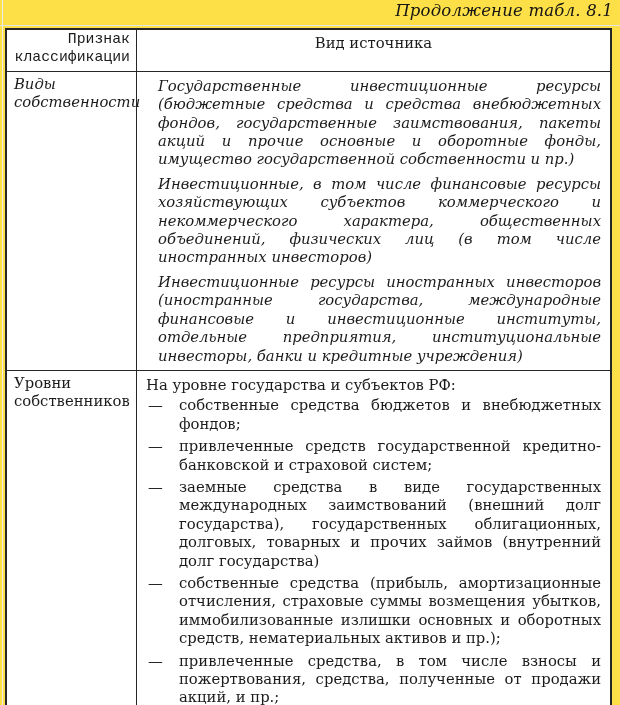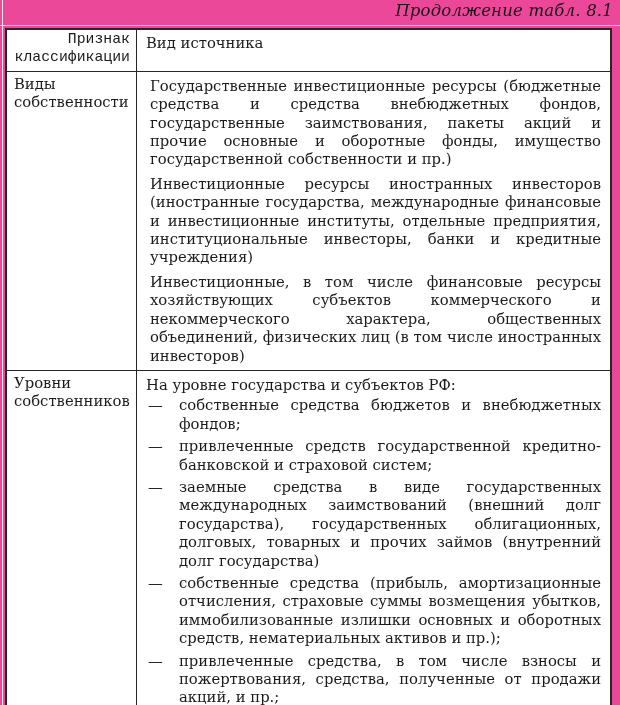--- a/index.html
+++ b/index.html
@@ -4,21 +4,21 @@
 <style>
   * { margin: 0; padding: 0; box-sizing: border-box; }
   body {
     width: 620px; height: 705px;
     background: #ffffff;
     font-family: "DejaVu Serif", "Liberation Serif", serif;
     color: #1b1b1b;
     overflow: hidden;
     position: relative;
   }
-  .page { width: 620px; height: 705px; position: relative; background: #ec4899; }
+  .page { width: 620px; height: 705px; position: relative; background: #fde047; }
 
   .caption {
     position: absolute; top: 1px; right: 7px;
     font-style: italic; font-size: 16.5px; letter-spacing: 0.2px;
     color: #141414;
   }
   .scan-line-h {
     position: absolute; top: 25px; left: 0; width: 620px; height: 1px;
     background: #e4e4e4;
   }
@@ -42,28 +42,28 @@
     font-size: 14.8px; line-height: 18.4px;
   }
   .cell-src {
     flex: 1 1 auto;
     padding: 2px 9px 5px 9px;
     font-size: 14.8px; line-height: 18.4px;
   }
 
   .hdr { min-height: 37px; }
   .hdr .cell-attr { text-align: right; padding-top: 0; font-family: Liberation Mono, monospace; }
-  .hdr .cell-src { text-align: left; padding-top: 4px; }
+  .hdr .cell-src { text-align: center; padding-top: 4px; }
 
-  .r1 { min-height: 243px; }
+  .r1 { min-height: 243px; font-style: italic; }
   .r2 { min-height: 379px; }
 
   .para {
     text-align: justify;
-    margin: 3px 0 6px 4px;
+    margin: 3px 0 6px 12px;
   }
   .para:last-child { margin-bottom: 0; }
 
   .subheading {
     text-align: left;
     margin: 3px 0 2px 0;
   }
 
   .item {
     position: relative;
@@ -88,22 +88,22 @@
 
     <div class="row hdr">
       <div class="cell-attr">Признак классификации</div>
       <div class="cell-src">Вид источника</div>
     </div>
 
     <div class="row r1">
       <div class="cell-attr">Виды собственности</div>
       <div class="cell-src">
         <div class="para">Государственные инвестиционные ресурсы (бюджетные средства и средства внебюджетных фондов, государственные заимствования, пакеты акций и прочие основные и оборотные фонды, имущество государственной собственности и пр.)</div>
+        <div class="para">Инвестиционные, в том числе финансовые ресурсы хозяйствующих субъектов коммерческого и некоммерческого характера, общественных объединений, физических лиц (в том числе иностранных инвесторов)</div>
         <div class="para">Инвестиционные ресурсы иностранных инвесторов (иностранные государства, международные финансовые и инвестиционные институты, отдельные предприятия, институциональные инвесторы, банки и кредитные учреждения)</div>
-        <div class="para">Инвестиционные, в том числе финансовые ресурсы хозяйствующих субъектов коммерческого и некоммерческого характера, общественных объединений, физических лиц (в том числе иностранных инвесторов)</div>
       </div>
     </div>
 
     <div class="row r2">
       <div class="cell-attr">Уровни собственников</div>
       <div class="cell-src">
 
         <div class="subheading">На уровне государства и субъектов РФ:</div>
 
         <div class="item">

